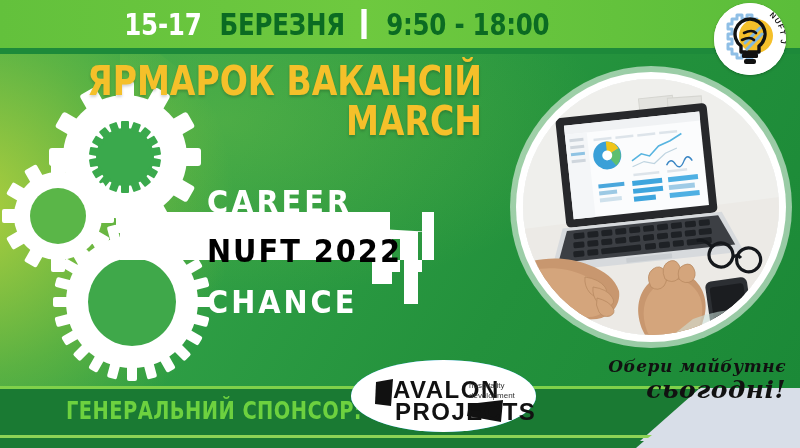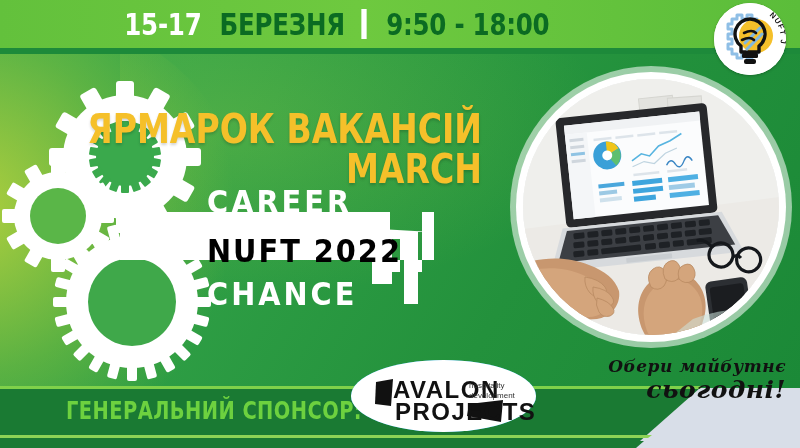--- a/index.html
+++ b/index.html
@@ -61,38 +61,38 @@
   .glow2{
     position:absolute;left:120px;top:-60px;width:520px;height:320px;
     background:radial-gradient(ellipse at 20% 40%, rgba(150,205,70,.28) 0%, rgba(150,205,70,0) 65%);
   }
 
   
   .keyart{position:absolute;left:0;top:54px;width:470px;height:334px;z-index:3;}
 
   
   .headline{
-    position:absolute;right:318px;top:62px;width:430px;text-align:right;z-index:8;margin-top:48px;
+    position:absolute;right:318px;top:62px;width:430px;text-align:right;z-index:8;
   }
   .headline div{
     font-family:"DejaVu Sans Condensed","Liberation Sans", sans-serif;
     font-weight:bold;color:#f5c02a;font-size:40px;line-height:0.99;
     transform:scaleX(0.92);transform-origin:right center;white-space:nowrap;
     text-shadow:0 2px 3px rgba(0,0,0,.18);
   }
 
   
   .stack{position:absolute;left:200px;top:186px;width:250px;z-index:9;}
   .st-line{
     font-family:"DejaVu Sans Condensed","Liberation Sans", sans-serif;
     font-weight:bold;font-size:32px;letter-spacing:3px;line-height:1;
     color:#ffffff;
   }
   .st-career{padding-left:7px;}
-  .st-chance{padding-left:7px;margin-top:4px;}
+  .st-chance{padding-left:7px;margin-top:12px;}
   .st-mid{
     margin-top:10px;height:46px;display:flex;align-items:center;
   }
   .st-nuft{
     color:#000000;font-family:"DejaVu Sans Condensed","Liberation Sans", sans-serif;
     font-weight:bold;font-size:32px;letter-spacing:2px;line-height:1;
     padding-left:7px;
     text-align:center;
   }
 

